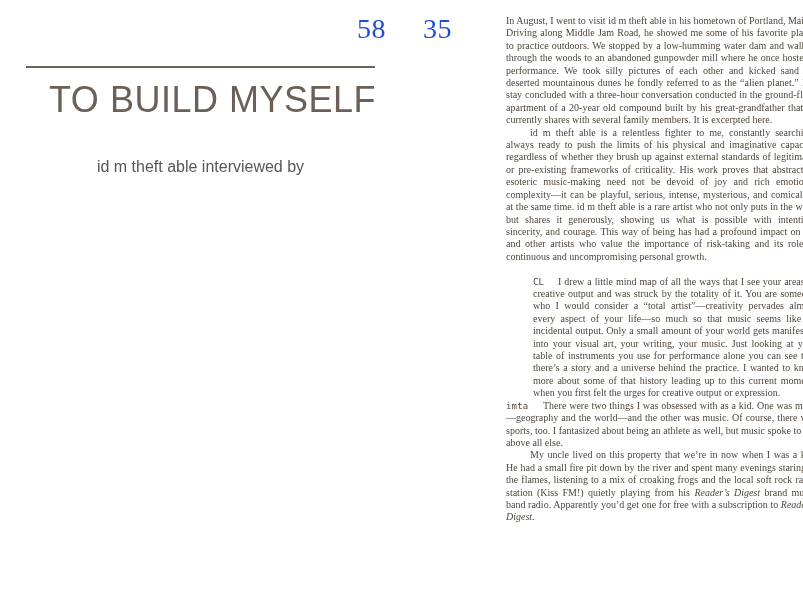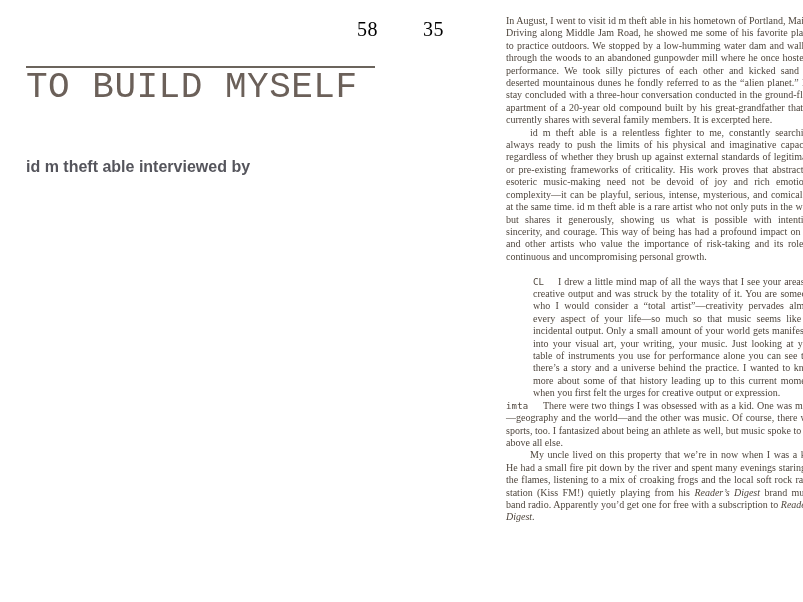--- a/index.html
+++ b/index.html
@@ -7,59 +7,60 @@
     position: relative;
     width: 803px;
     height: 602px;
     background: #ffffff;
     overflow: hidden;
     font-family: "Liberation Serif", serif;
   }
   .pageno {
     position: absolute;
     top: 18px;
-    font-size: 20px;
+    font-size: 28px;
     line-height: 22px;
-    color: #000000;
+    color: #1d4ed8;
     letter-spacing: 0.5px;
   }
   .pageno-left  { left: 357px; }
   .pageno-right { left: 423px; }
   .title-rule {
     position: absolute;
     left: 26px;
     top: 66px;
     width: 349px;
     height: 1.5px;
     background: #6b645c;
   }
   .title {
     position: absolute;
     left: 26px;
     top: 68px;
     width: 349px;
-    margin: 0;
+    margin: 12px;
+    text-align: center;
     font-weight: 400;
     font-size: 36px;
     line-height: 39px;
     letter-spacing: 0.5px;
     color: #6b6059;
-    font-family: Liberation Mono, monospace;
+    font-family: Liberation Sans, sans-serif;
   }
   .title-line { display: block; }
   .byline {
     position: absolute;
     left: 26px;
     top: 155px;
     width: 349px;
+    text-align: center;
     font-family: "Liberation Sans", sans-serif;
     font-size: 16px;
     line-height: 23px;
     color: #55555c;
-    font-weight: bold;
   }
   .byline-line { display: block; }
   .column {
     position: absolute;
     left: 506px;
     top: 15px;
     width: 310px;
     font-size: 10px;
     line-height: 12.4px;
     text-align: justify;

